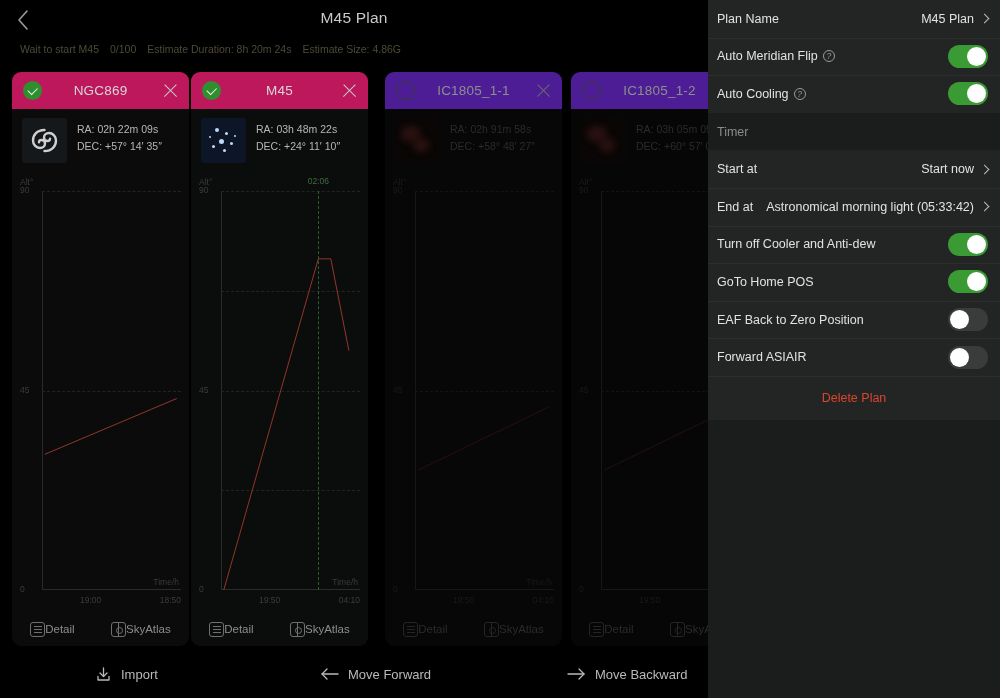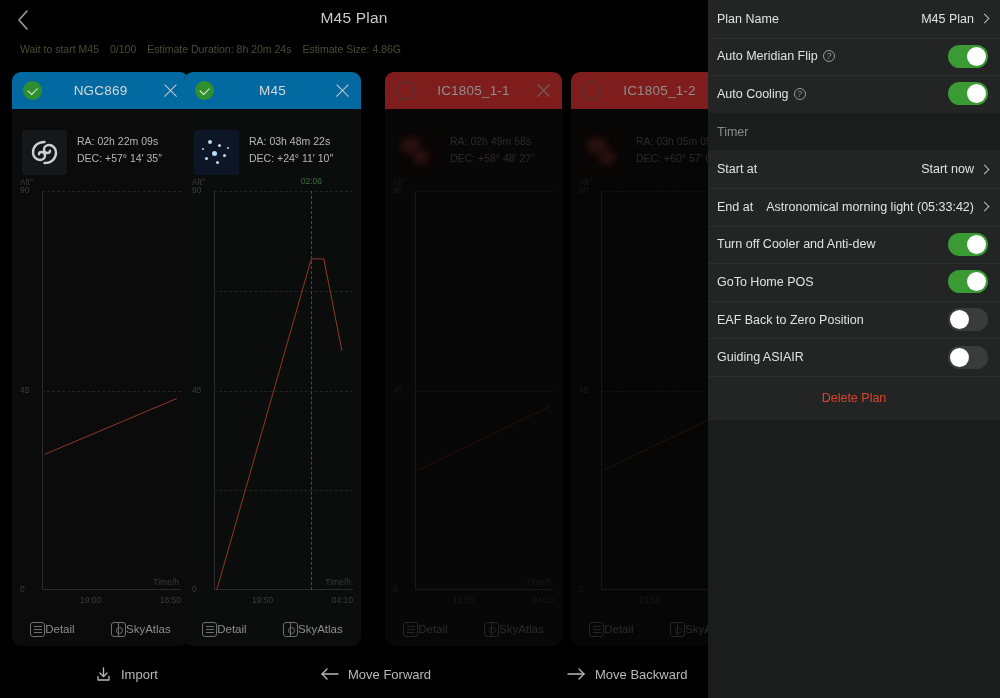--- a/index.html
+++ b/index.html
@@ -20,43 +20,43 @@
 
   #statusbar { position:relative; height:22px; padding-left:20px; display:flex; align-items:center; gap:0; }
   #statusbar .st { font-size:10.5px; color:#4d4a36; white-space:nowrap; }
   #statusbar .sp { display:inline-block; width:11px; }
 
   
   #cards { position:absolute; left:0; top:72px; width:708px; height:578px; }
   .card { position:absolute; top:0; width:177px; height:574px;
           background:#0a0b0a; border-radius:9px; overflow:hidden; }
   .card.c0 { left:12px; }
-  .card.c1 { left:184px; background:#0b0d0c; }
+  .card.c1 { left:191px; background:#0b0d0c; }
   .card.c2 { left:385px; background:#070707; }
   .card.c3 { left:571px; background:#060606; }
   .card.dim { }
 
-  .card-head { position:relative; height:37px; background:#0369a1; display:flex; align-items:center; }
-  .card.c2 .card-head, .card.c3 .card-head { background:#7f1d1d; }
+  .card-head { position:relative; height:37px; background:#be185d; display:flex; align-items:center; }
+  .card.c2 .card-head, .card.c3 .card-head { background:#4c1d95; }
   .state-ic { position:absolute; left:11px; top:9px; width:19px; height:19px; border-radius:50%; }
   .state-ic.on { background:#2f8f2f; }
   .state-ic.on::after { content:""; position:absolute; left:4.5px; top:5.5px; width:8px; height:4.5px;
                         border-left:1.7px solid #eaf7ea; border-bottom:1.7px solid #eaf7ea;
                         transform:rotate(-45deg); }
   .state-ic.off { border:1.6px solid #3a3a3a; background:transparent; }
   .card-title { width:100%; text-align:center; font-size:13.5px; color:#d6d6d6; letter-spacing:.2px; }
   .card.c2 .card-title, .card.c3 .card-title { color:#8e8e8e; }
   .close-x { position:absolute; right:10px; top:10px; width:17px; height:17px; cursor:pointer; }
   .close-x::before, .close-x::after { content:""; position:absolute; left:0; top:8px; width:17px; height:1.4px; background:#c8c8c8; }
   .close-x::before { transform:rotate(45deg); }
   .close-x::after { transform:rotate(-45deg); }
   .card.c2 .close-x::before, .card.c2 .close-x::after,
   .card.c3 .close-x::before, .card.c3 .close-x::after { background:#6a6a6a; }
 
-  .card-info { position:relative; height:58px; padding:21px 8px 0 10px; display:flex; gap:10px; }
+  .card-info { position:relative; height:58px; padding:9px 8px 0 10px; display:flex; gap:10px; }
   .thumb { width:45px; height:45px; border-radius:3px; background:#15191c; flex:none; position:relative; overflow:hidden; }
   .coords { padding-top:3px; }
   .coords div { font-size:10.5px; color:#b6b6b6; line-height:17px; white-space:nowrap; }
   .card.c2 .coords div, .card.c3 .coords div { color:#2e2a2a; }
 
   
   .th-gal { background:#14181a; }
   .th-gal svg { position:absolute; left:6px; top:6px; }
   .th-clu { background:#0d1626; }
   .th-clu .s { position:absolute; border-radius:50%; background:#bcd8f5; }
@@ -271,21 +271,21 @@
           <div class="state-ic off"></div>
           <div class="card-title">IC1805_1-1</div>
           <div class="close-x"></div>
         </div>
         <div class="card-info">
           <div class="thumb th-neb">
             <i class="n" style="left:6px;top:8px;width:20px;height:16px;"></i>
             <i class="n" style="left:18px;top:20px;width:16px;height:14px;"></i>
           </div>
           <div class="coords">
-            <div>RA: 02h 49m 58s</div>
+            <div>RA: 02h 91m 58s</div>
             <div>DEC: +58° 48′ 27″</div>
           </div>
         </div>
         <div class="chart">
           <div class="ylab">Alt°</div>
           <div class="plot">
             <div class="axis-l"></div>
             <div class="axis-b"></div>
             <div class="grid" style="top:0"></div>
             <div class="grid" style="top:50%"></div>
@@ -444,21 +444,21 @@
     </div>
 
     <div class="row">
       <div class="lbl">EAF Back to Zero Position</div>
       <div class="sw off">
           <i class="knob"></i>
         </div>
     </div>
 
     <div class="row">
-      <div class="lbl">Guiding ASIAIR</div>
+      <div class="lbl">Forward ASIAIR</div>
       <div class="sw off">
           <i class="knob"></i>
         </div>
     </div>
 
     <div id="delete-plan">
       <span>Delete Plan</span>
     </div>
   </div>
 

